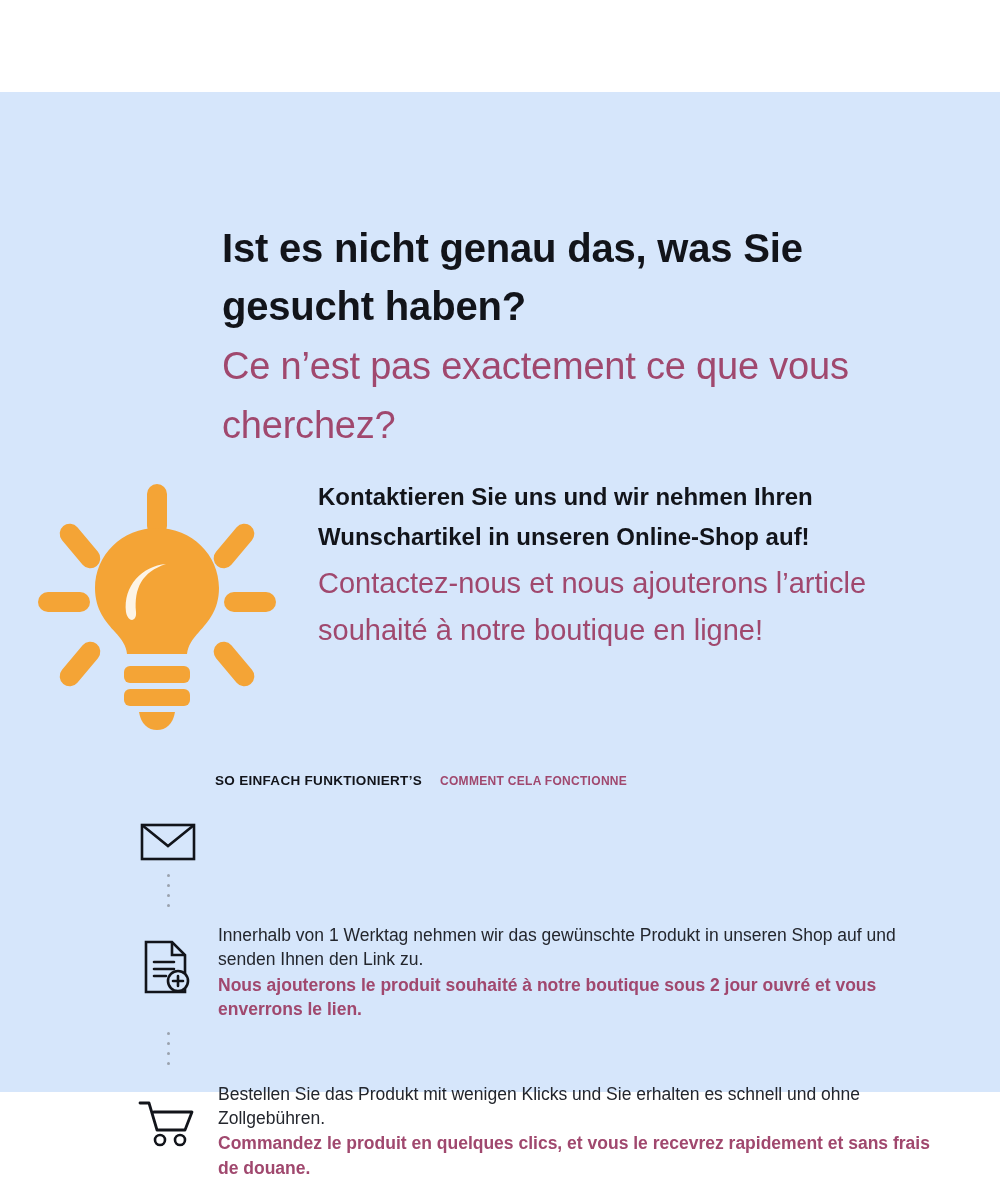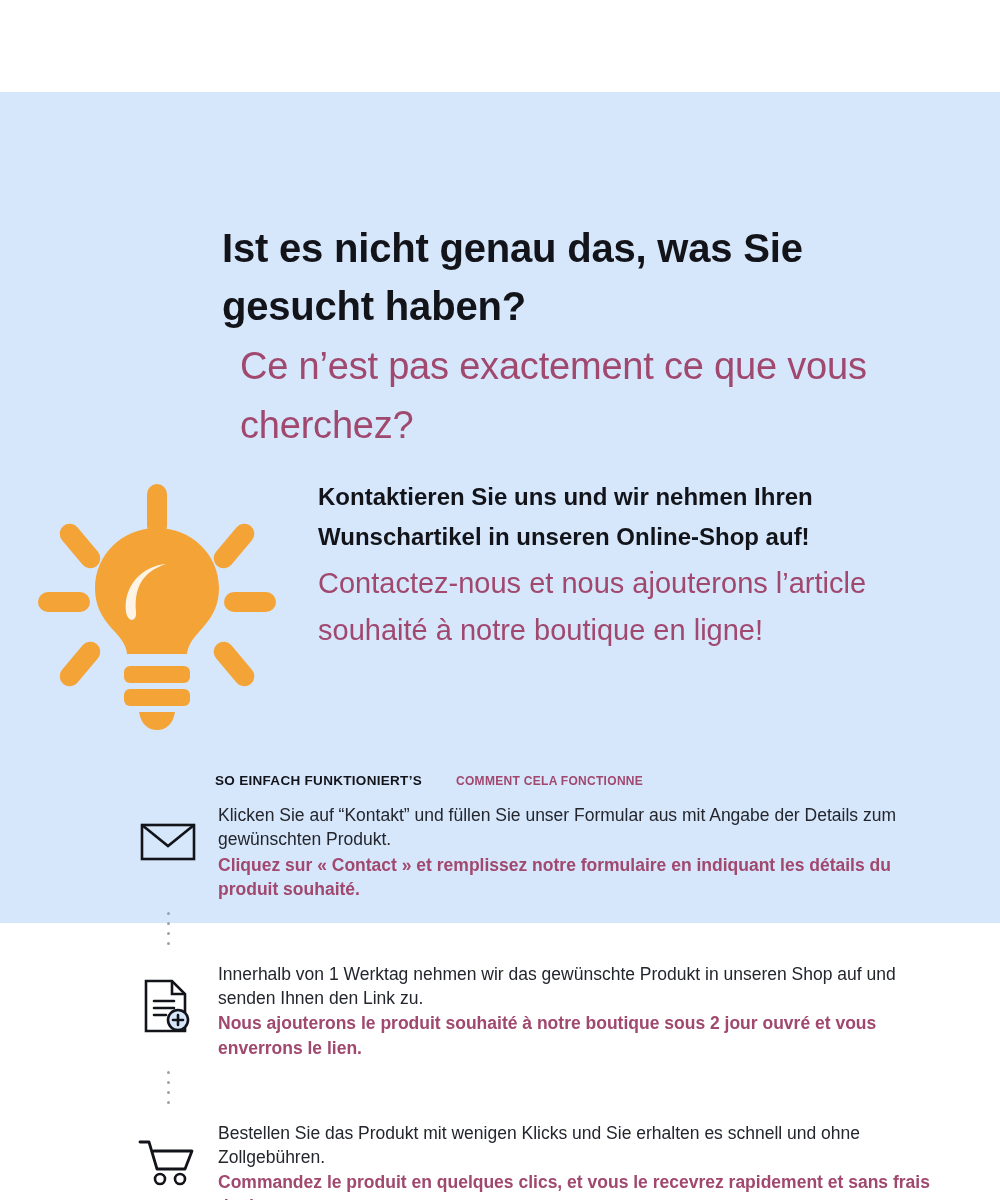--- a/index.html
+++ b/index.html
@@ -14,21 +14,21 @@
     width: 1000px;
     height: 1200px;
     background: #ffffff;
     overflow: hidden;
   }
   .panel {
     position: absolute;
     left: 0;
     top: 92px;
     width: 1000px;
-    height: 831px;
+    height: 1000px;
     background: #d6e6fb;
   }
   
   .headline {
     position: absolute;
     left: 222px;
     top: 128px;
     width: 700px;
   }
   .headline .de {
@@ -38,21 +38,20 @@
     color: #12141a;
     letter-spacing: -0.2px;
   }
   .headline .fr {
     font-size: 38px;
     font-weight: normal;
     line-height: 1.54;
     color: #a0486e;
     letter-spacing: -0.2px;
     margin-top: 2px;
-    margin-left: 18px;
   }
   
   .bulb {
     position: absolute;
     left: 34px;
     top: 388px;
     width: 246px;
     height: 252px;
   }
   
@@ -75,21 +74,21 @@
     color: #a0486e;
     margin-top: 3px;
   }
   
   .howto-head {
     position: absolute;
     left: 215px;
     top: 681px;
     display: flex;
     align-items: baseline;
-    gap: 34px;
+    gap: 18px;
   }
   .howto-head .de {
     font-size: 13.5px;
     font-weight: bold;
     color: #12141a;
     letter-spacing: 0.3px;
   }
   .howto-head .fr {
     font-size: 12px;
     font-weight: bold;
@@ -193,24 +192,20 @@
     </div>
 
     <div class="steps">
 
       <div class="step">
         <div class="step-icon">
           <svg width="56" height="42" viewBox="0 0 56 42">
             <rect x="2" y="5" width="52" height="34" fill="none" stroke="#12141a" stroke-width="2.6"></rect>
             <path d="M2 5l26 21L54 5" fill="none" stroke="#12141a" stroke-width="2.6"></path>
           </svg>
-        </div>
-        <div class="step-body">
-          <div class="de">Klicken Sie auf “Kontakt” und füllen Sie unser Formular aus mit Angabe der Details zum gewünschten Produkt.</div>
-          <div class="fr">Cliquez sur « Contact » et remplissez notre formulaire en indiquant les détails du produit souhaité.</div>
         </div>
       </div>
 
       <div class="dots">
         <span></span>
           <span></span>
           <span></span>
           <span></span>
       </div>
 

